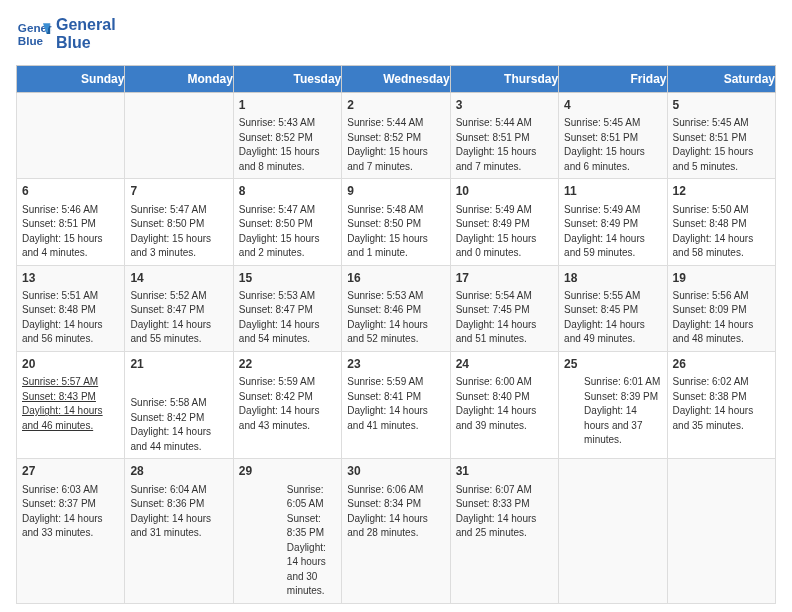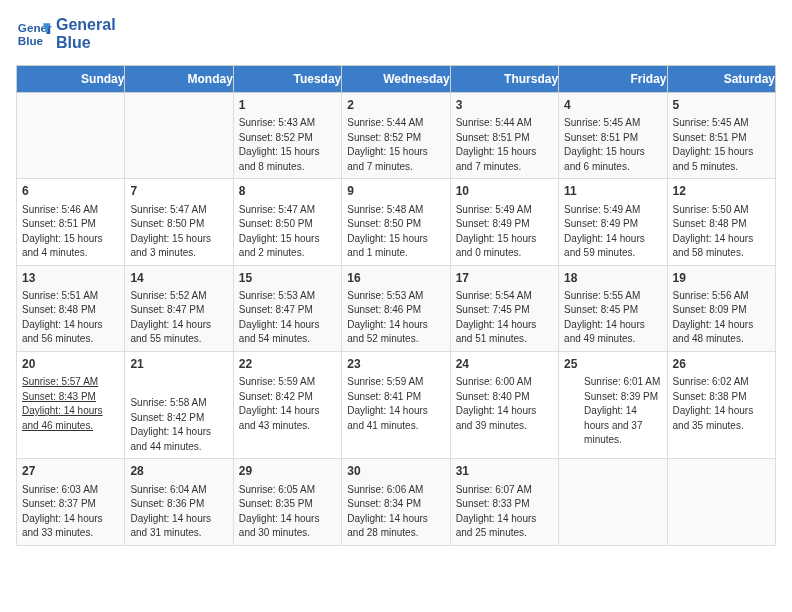--- a/index.html
+++ b/index.html
@@ -284,21 +284,21 @@
 Daylight: 14 hours and 33 minutes.</div>
         </td>
         <td>
           <span class="day-num">28</span>
           <div class="cell-info" style="white-space: pre-line;">Sunrise: 6:04 AM
 Sunset: 8:36 PM
 Daylight: 14 hours and 31 minutes.</div>
         </td>
         <td>
           <span class="day-num">29</span>
-          <div class="cell-info" style="white-space: pre-line;">Sunrise: 6:05 AM
+          <div class="cell-info" style="white-space: pre-line; margin-left: 48px;">Sunrise: 6:05 AM
 Sunset: 8:35 PM
 Daylight: 14 hours and 30 minutes.</div>
         </td>
         <td>
           <span class="day-num">30</span>
           <div class="cell-info" style="white-space: pre-line;">Sunrise: 6:06 AM
 Sunset: 8:34 PM
 Daylight: 14 hours and 28 minutes.</div>
         </td>
         <td>

